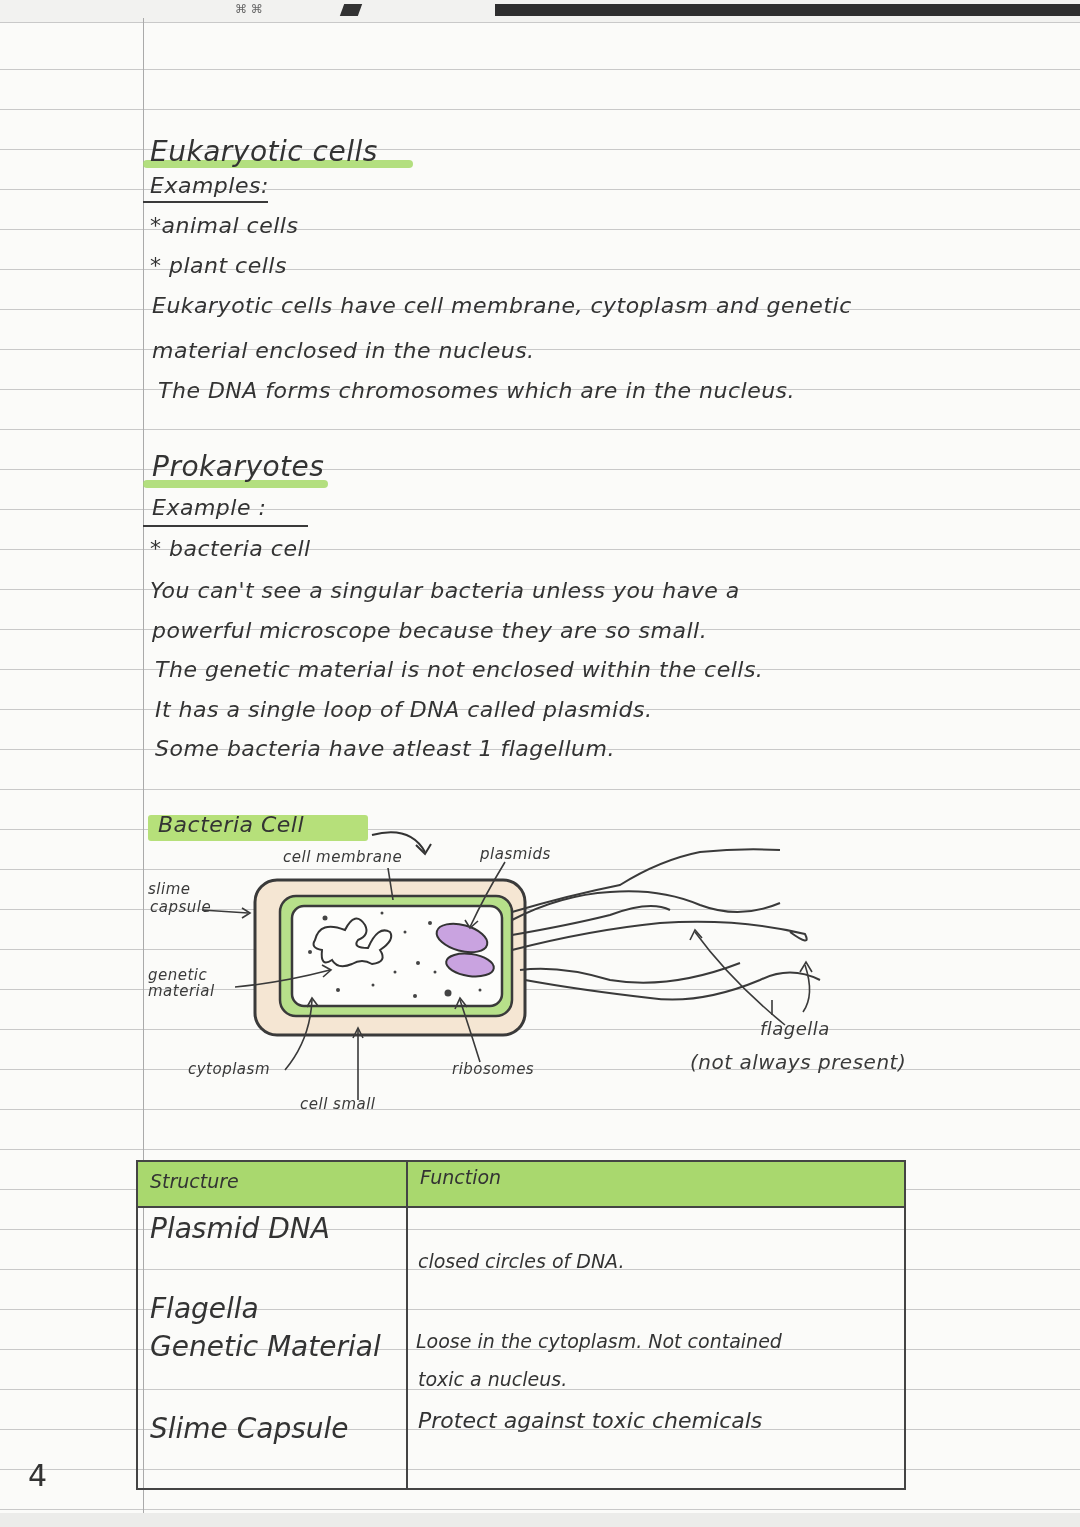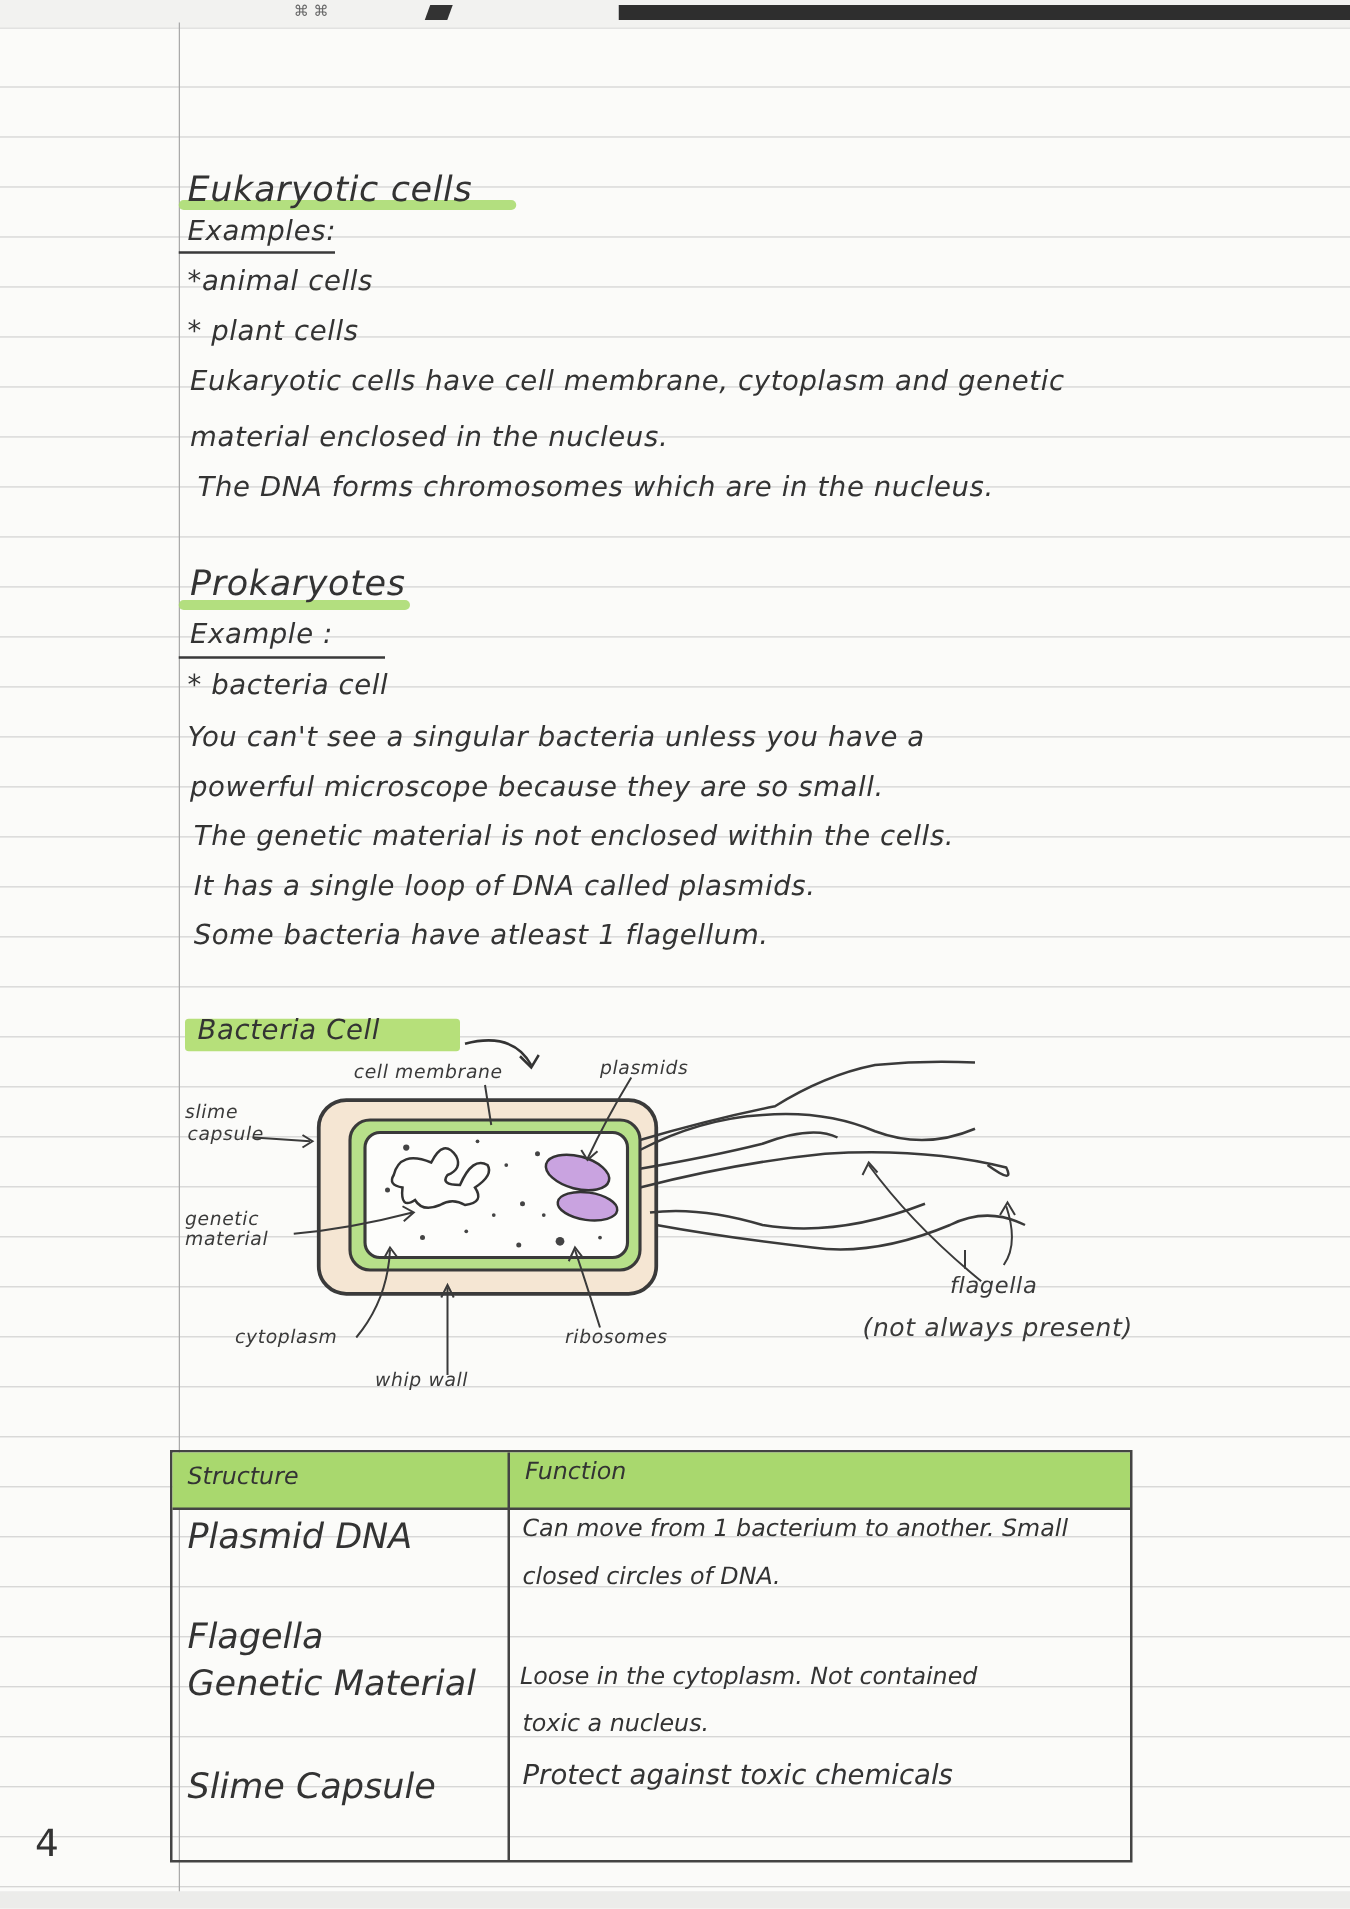--- a/index.html
+++ b/index.html
@@ -144,33 +144,32 @@
   </g>
 </svg>
 
 <div class="hw lbl" style="left:283px; top:848px;">cell membrane</div>
 <div class="hw lbl" style="left:480px; top:845px;">plasmids</div>
 <div class="hw lbl" style="left:148px; top:880px;">slime</div>
 <div class="hw lbl" style="left:150px; top:898px;">capsule</div>
 <div class="hw lbl" style="left:148px; top:966px;">genetic</div>
 <div class="hw lbl" style="left:148px; top:982px;">material</div>
 <div class="hw lbl" style="left:188px; top:1060px;">cytoplasm</div>
-<div class="hw lbl" style="left:300px; top:1095px;">whip wall</div>
+<div class="hw lbl" style="left:300px; top:1095px;">cell small</div>
 <div class="hw lbl" style="left:452px; top:1060px;">ribosomes</div>
 <div class="hw lbl" style="left:760px; top:1018px; font-size:18px;">flagella</div>
 <div class="hw lbl" style="left:690px; top:1050px; font-size:20px;">(not always present)</div>
 
 <div class="tbl">
   <div class="head"></div>
   <div class="vline"></div>
   <div class="cell hd" style="left:12px; top:8px;">Structure</div>
   <div class="cell hd" style="left:282px; top:4px;">Function</div>
 
   <div class="cell" style="left:12px; top:50px;">Plasmid DNA</div>
-  <div class="cell" style="left:280px; top:50px; font-size:19px;">Can move from 1 bacterium to another. Small</div>
   <div class="cell" style="left:280px; top:88px; font-size:19px;">closed circles of DNA.</div>
 
   <div class="cell" style="left:12px; top:130px;">Flagella</div>
 
   <div class="cell" style="left:12px; top:168px;">Genetic Material</div>
   <div class="cell" style="left:278px; top:168px; font-size:19px;">Loose in the cytoplasm. Not contained</div>
   <div class="cell" style="left:280px; top:206px; font-size:19px;">toxic a nucleus.</div>
 
   <div class="cell" style="left:12px; top:250px;">Slime Capsule</div>
   <div class="cell" style="left:280px; top:246px; font-size:22px;">Protect against toxic chemicals</div>

